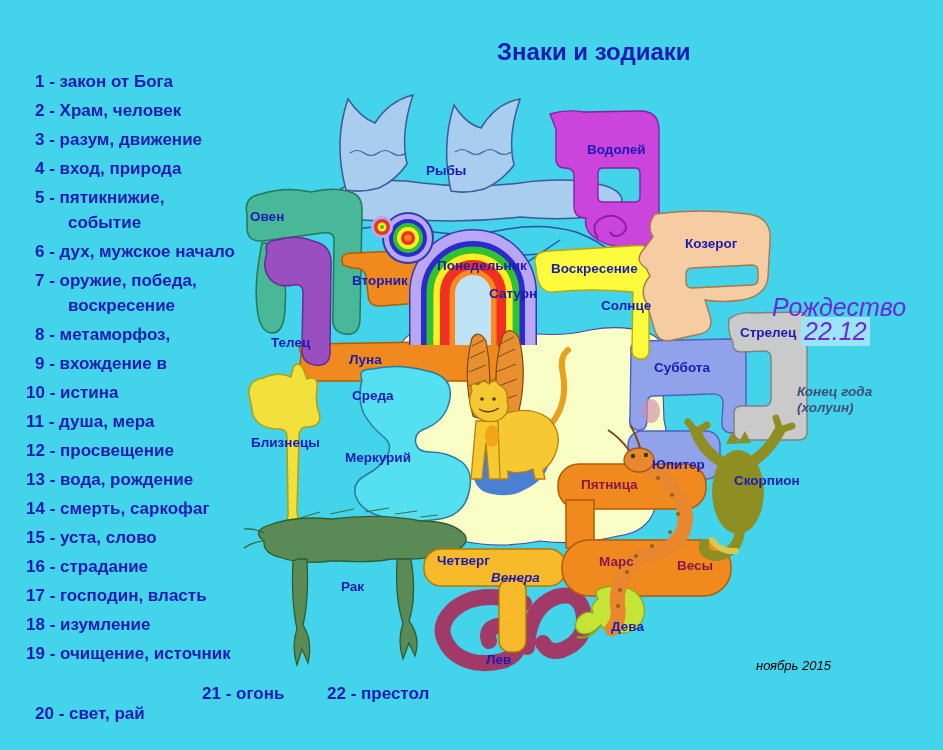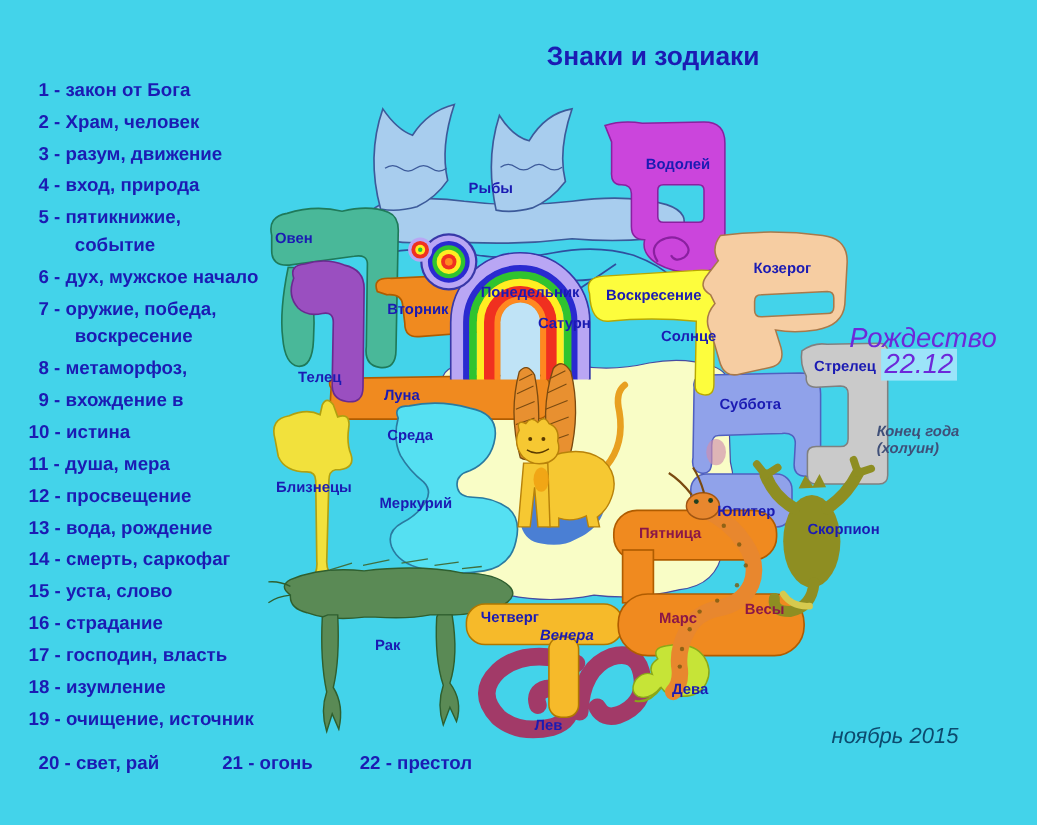--- a/index.html
+++ b/index.html
@@ -17,33 +17,33 @@
     color:#1b1bb3; font-weight:bold; font-size:17px;
   }
   .lrow{line-height:23px; margin-bottom:6px; white-space:nowrap;}
   .lrow.pad1{padding-left:9px;}
   .lrow.indent{margin-top:-4px; padding-left:42px;}
   .legend-last{
     position:absolute; left:35px; top:684px; z-index:3;
     color:#1b1bb3; font-weight:bold; font-size:17px; display:flex;
   }
   .legend-last span{display:inline-block; white-space:nowrap;}
-  .legend-last span:nth-child(1){width:167px;}
+  .legend-last span:nth-child(1){width:167px;margin-top:20px;}
   .legend-last span:nth-child(2){width:125px;}
   svg.diagram{position:absolute; left:0; top:0; z-index:1;}
   .labels-layer{position:absolute; left:0; top:0; width:943px; height:750px; z-index:2;}
   .dlbl{
     position:absolute; font-weight:bold; font-size:13.5px; color:#1b1bb3;
     white-space:nowrap;
   }
   .dlbl.maroon{color:#8b1747;}
   .dlbl.italic-big{font-style:italic; font-weight:400; font-size:25px; color:#6d28d9;}
   .dlbl.highlight{background:#9ce4f9; padding:0 3px;}
   .dlbl.italic-small{font-style:italic; font-weight:bold; font-size:13.5px; color:#3f4f78;}
-  .dlbl.italic-note{font-style:italic; font-weight:normal; font-size:20px; color:#0c4a6e;text-align:center;}
+  .dlbl.italic-note{font-style:italic; font-weight:normal; font-size:13px; color:#000000;text-align:center;}
 </style>
 </head>
 <body>
 
 <div class="canvas">
 
   <div class="title">Знаки и зодиаки</div>
   <div class="legend">
       <div class="lrow pad1">1 - закон от Бога</div>
       <div class="lrow pad1">2 - Храм, человек</div>
@@ -241,21 +241,21 @@
       <div class="dlbl" style="left: 349px; top: 352px;">Луна</div>
       <div class="dlbl" style="left: 352px; top: 388px;">Среда</div>
       <div class="dlbl" style="left: 345px; top: 450px;">Меркурий</div>
       <div class="dlbl" style="left: 251px; top: 435px;">Близнецы</div>
       <div class="dlbl" style="left: 654px; top: 360px;">Суббота</div>
       <div class="dlbl" style="left: 740px; top: 325px;">Стрелец</div>
       <div class="dlbl" style="left: 652px; top: 441px; margin-top: 16px;">Юпитер</div>
       <div class="dlbl" style="left: 734px; top: 473px;">Скорпион</div>
       <div class="dlbl maroon" style="left: 581px; top: 477px;">Пятница</div>
       <div class="dlbl maroon" style="left: 599px; top: 554px;">Марс</div>
-      <div class="dlbl maroon" style="left: 677px; top: 546px;">Весы</div>
+      <div class="dlbl maroon" style="left: 677px; top: 558px;">Весы</div>
       <div class="dlbl" style="left: 611px; top: 619px;">Дева</div>
       <div class="dlbl" style="left: 341px; top: 579px;">Рак</div>
       <div class="dlbl" style="left: 437px; top: 553px;">Четверг</div>
       <div class="dlbl" style="left: 491px; top: 570px; font-style: italic;">Венера</div>
       <div class="dlbl" style="left: 486px; top: 652px;">Лев</div>
       <div class="dlbl italic-big" style="left: 772px; top: 293px;">Рождество</div>
       <div class="dlbl italic-big highlight" style="left: 801px; top: 317px;">22.12</div>
       <div class="dlbl italic-small" style="left: 797px; top: 384px;">Конец года</div>
       <div class="dlbl italic-small" style="left: 797px; top: 400px;">(холуин)</div>
       <div class="dlbl italic-note" style="left: 756px; top: 658px;">ноябрь 2015</div>

